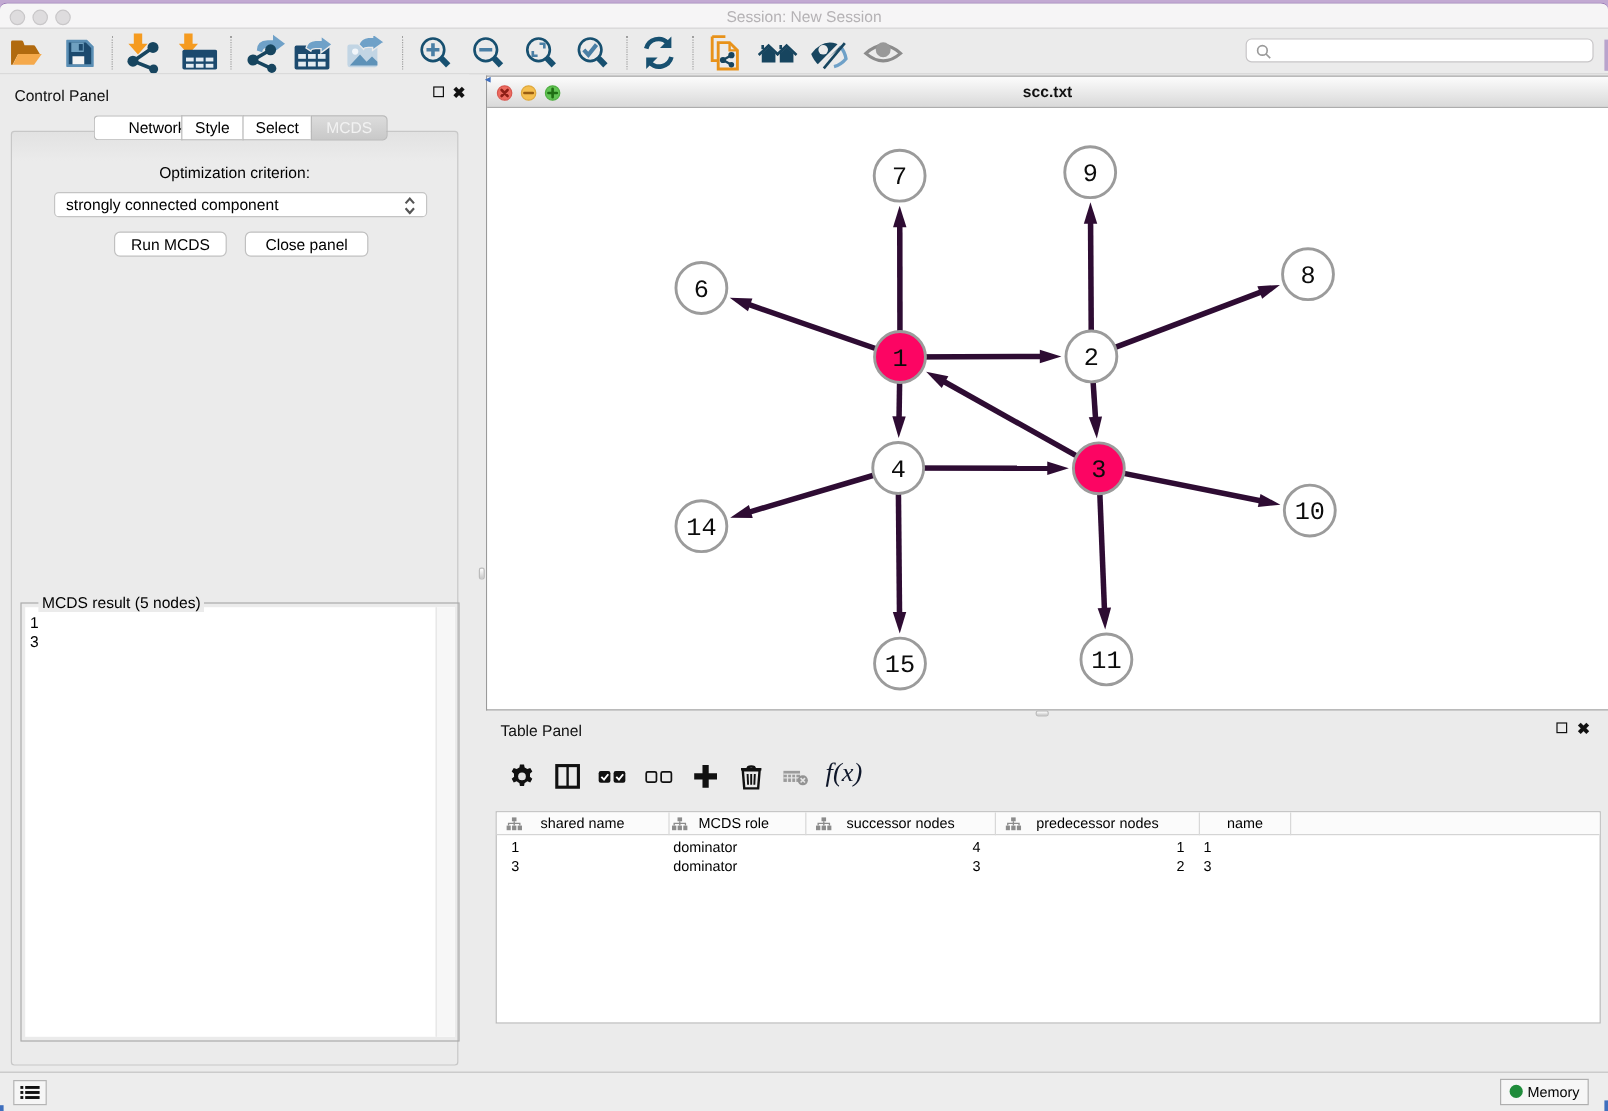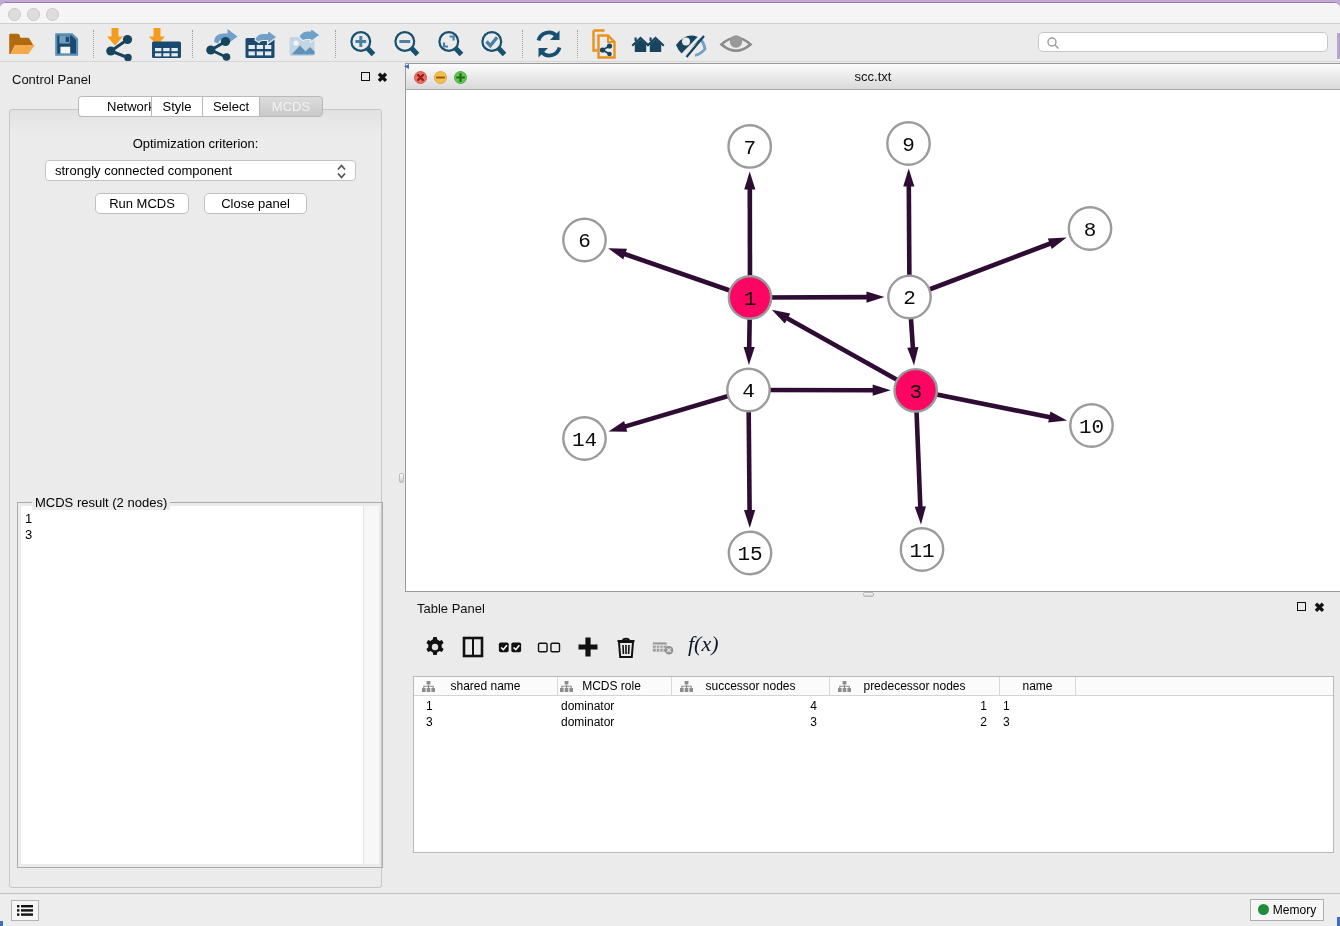--- a/index.html
+++ b/index.html
@@ -48,21 +48,21 @@
 #mcds-text { position:absolute; left:3px; top:3px; right:3px; bottom:3px; background:#fff;
   font-size:13px; line-height:16px; padding:5px 0 0 4px; }
 #mcds-sb { position:absolute; right:0; top:0; width:16px; height:100%; background:#F7F7F7;
   border-left:1px solid #E4E4E4; }
 
 #netframe { position:absolute; left:405px; top:60px; width:935px; height:529px;
   border:1px solid #9A9A9A; border-right:none; }
 #nettitle { position:absolute; left:0; top:0; width:100%; height:26px;
   background:linear-gradient(#FCFCFC,#D9D9D9); border-bottom:1px solid #ADADAD; }
 #nettitle span { position:absolute; width:100%; text-align:center; top:5px; font-size:13px;
-  font-weight:normal; color:#111; }
+  font-weight:bold; color:#111; }
 .light { position:absolute; top:7px; width:13px; height:13px; border-radius:50%; }
 .light svg { position:absolute; left:0; top:0; }
 #netcanvas { position:absolute; left:0; top:26px; width:934px; height:501px; background:#fff; }
 
 #tpanel { position:absolute; left:405px; top:595px; width:935px; height:295px; background:#EBEBEB; }
 #tpanel-title { position:absolute; left:12px; top:3px; font-size:13px; color:#111; }
 .ticon2 { position:absolute; top:37px; width:24px; height:24px; }
 #ttable { position:absolute; left:8px; top:78px; width:921px; height:177px; background:#fff;
   border:1px solid #B9B9B9; }
 .hico { position:absolute; top:4px; width:13px; height:11px; }
@@ -85,20 +85,21 @@
 .winbtn { position:absolute; font-weight:bold; color:#111; font-size:13px; }
 </style></head>
 <body>
 <div id="root">
 <div id="win">
 
   <div id="titlebar">
     <div class="tl" style="left:8px;"></div>
     <div class="tl" style="left:27px;"></div>
     <div class="tl" style="left:46px;"></div>
+    <div id="title">Session: New Session</div>
   </div>
 
   <div id="toolbar">
 
     <svg class="ticon" style="left:4px" viewBox="0 0 34 34">
       <path d="M5.2 26.9 L5.2 8 Q5.2 6.8 6.4 6.8 L13.8 6.8 Q15 6.8 15.4 7.8 L16.4 10.8 L23.8 10.8 Q25 10.8 25.6 11.9 L29.2 18 L11.1 18 L6.5 26.9 Z" fill="#B16A0F"></path>
       <path d="M11.1 18 L30.8 18 L24.4 26.9 L6.7 26.9 Z" fill="#F5A94B"></path>
     </svg>
 
     <svg class="ticon" style="left:47px" viewBox="0 0 34 34">
@@ -259,21 +260,21 @@
       <div id="combo">strongly connected component
         <svg style="position:absolute;right:8px;top:3px;" width="11" height="15" viewBox="0 0 11 15">
               <path d="M2 5.5 L5.5 1.5 L9 5.5" fill="none" stroke="#555" stroke-width="1.8"></path>
               <path d="M2 9.5 L5.5 13.5 L9 9.5" fill="none" stroke="#555" stroke-width="1.8"></path>
             </svg>
       </div>
       <div id="opt-label">Optimization criterion:</div>
       <div class="btn" style="left:85px; top:83px; width:94px;">Run MCDS</div>
       <div class="btn" style="left:194px; top:83px; width:103px;">Close panel</div>
       <div id="mcds-group">
-        <div id="mcds-label">MCDS result (2 nodes)</div>
+        <div id="mcds-label">MCDS result (5 nodes)</div>
         <div id="mcds-text">1<br>3<div id="mcds-sb"></div></div>
       </div>
     </div>
   </div>
 
   <div id="netframe">
     <div id="nettitle">
       <div class="light" style="left:8px; background:#ED6B60; border:1px solid #D85850;">
             <svg width="11" height="11" viewBox="0 0 11 11">
               <path d="M3 3 L8 8 M8 3 L3 8" stroke="#8E1F16" stroke-width="2.2" stroke-linecap="round"></path>

